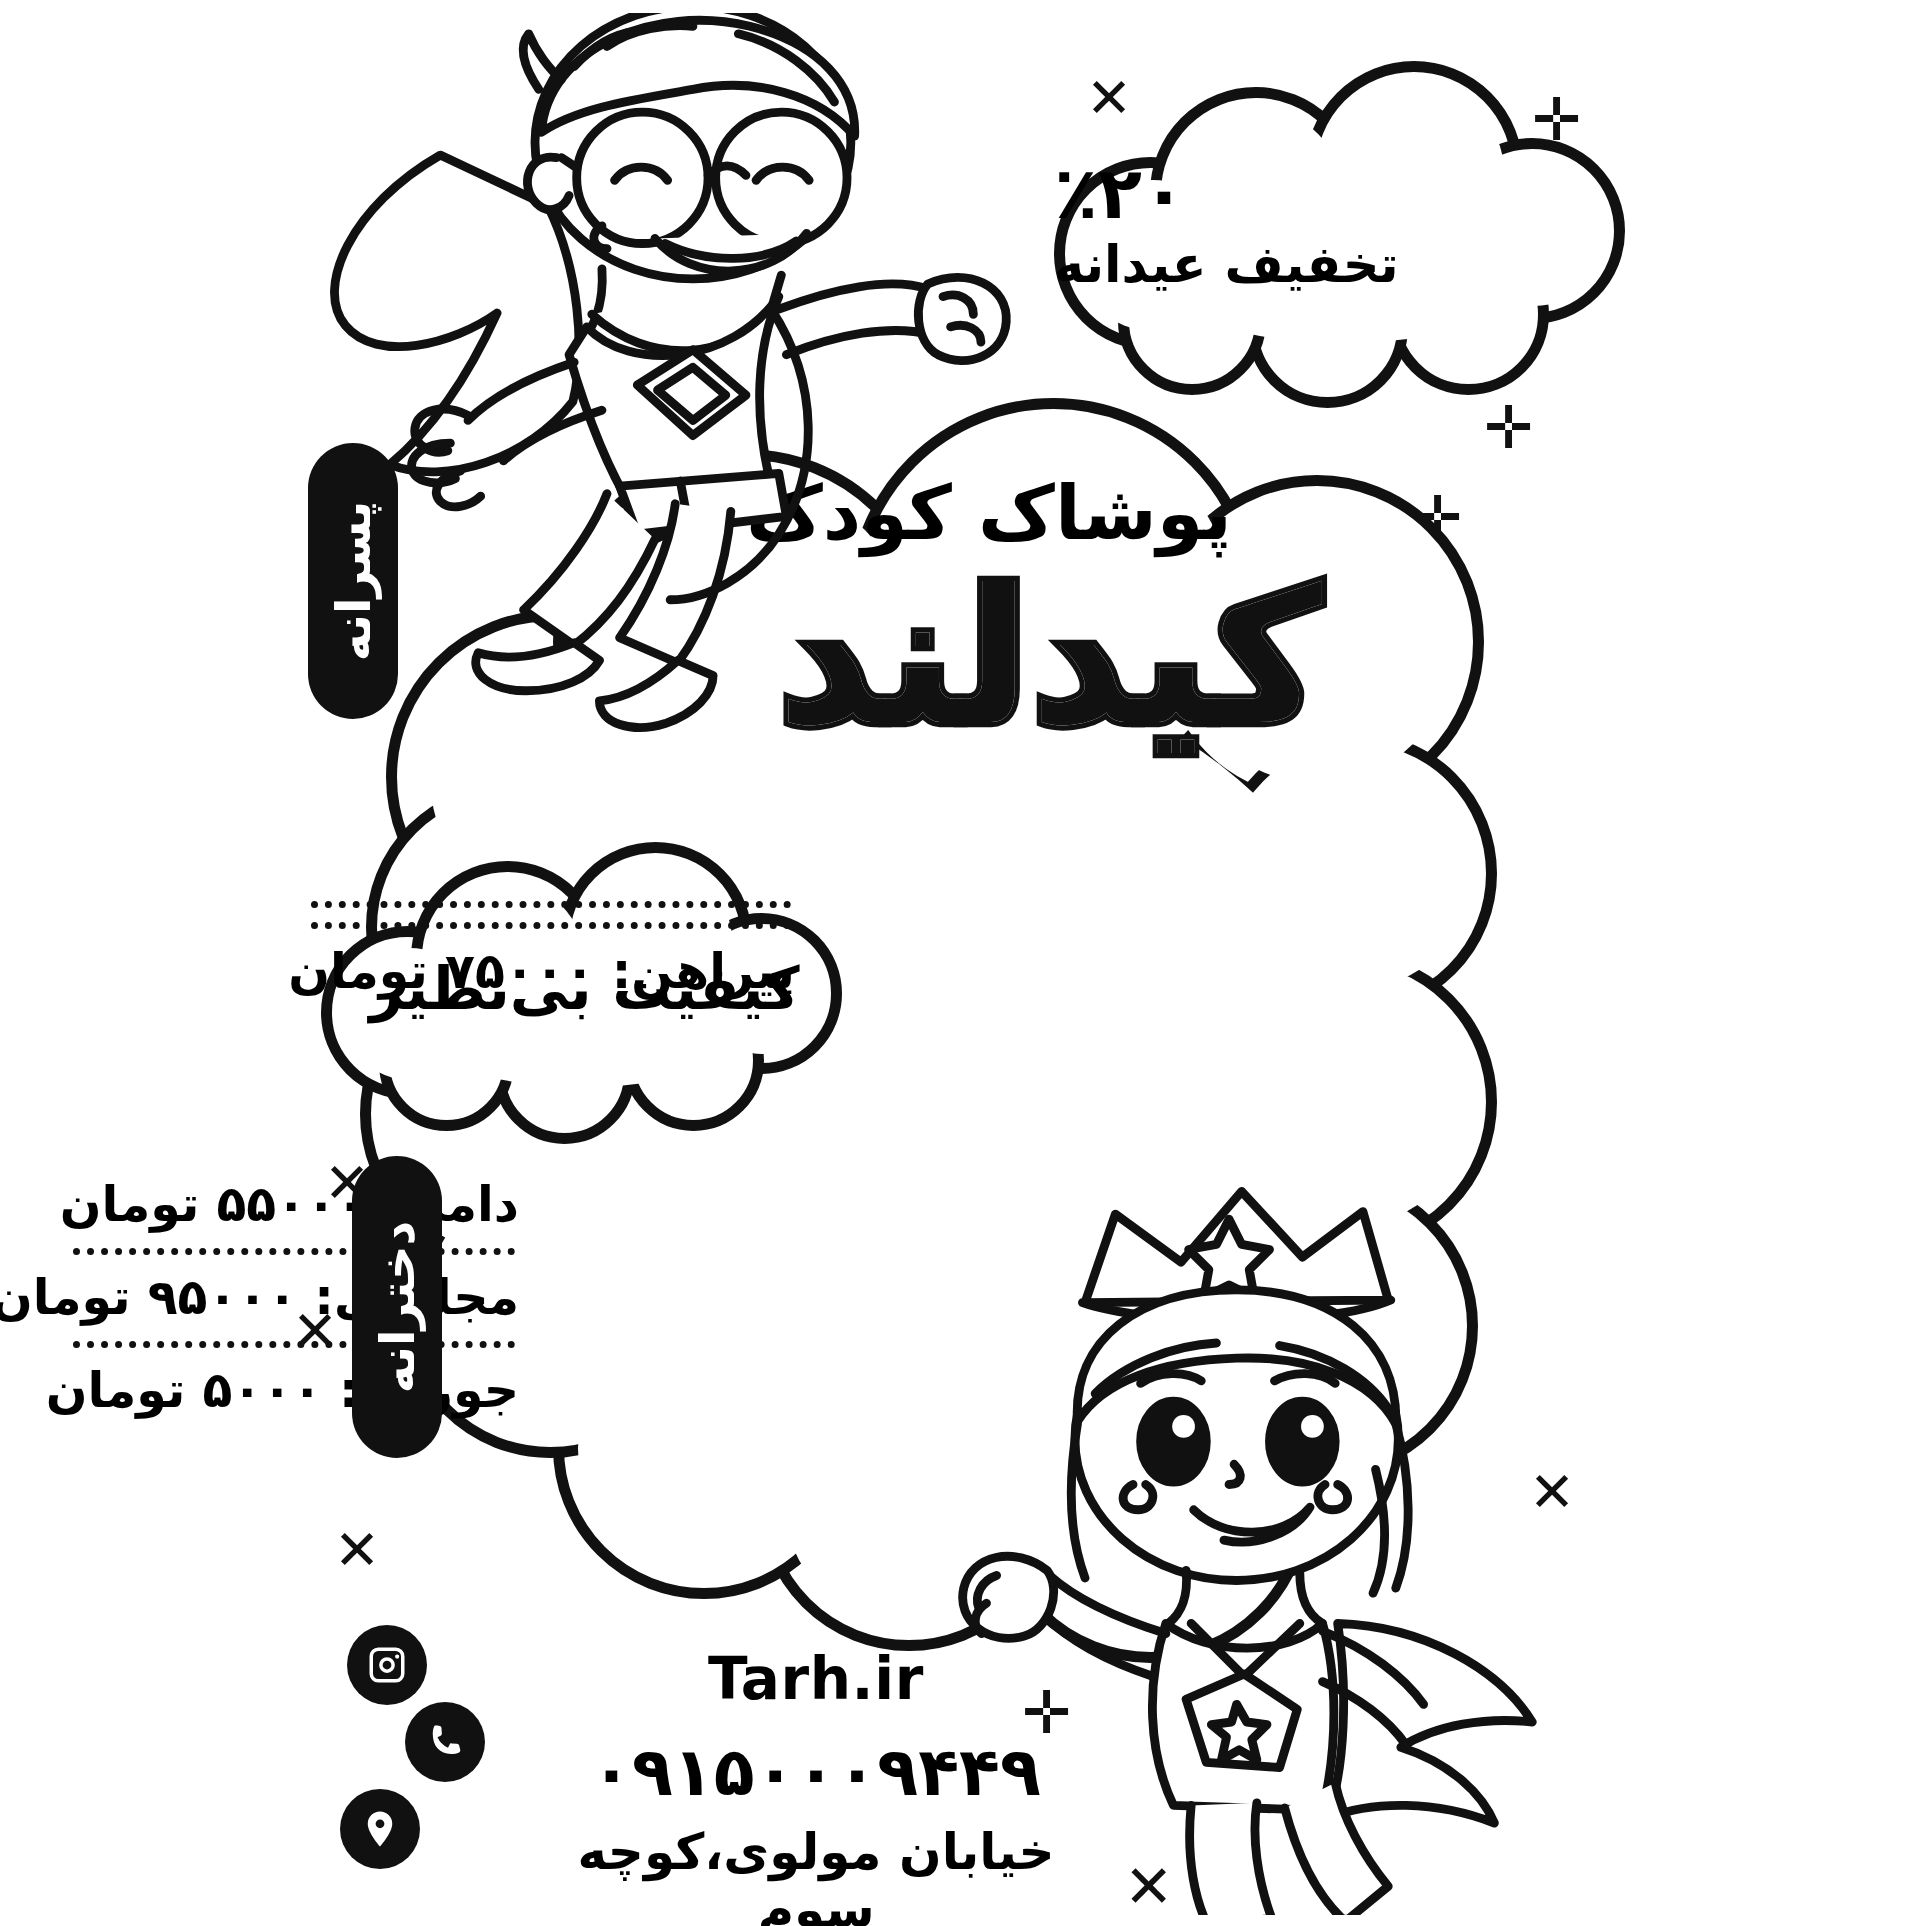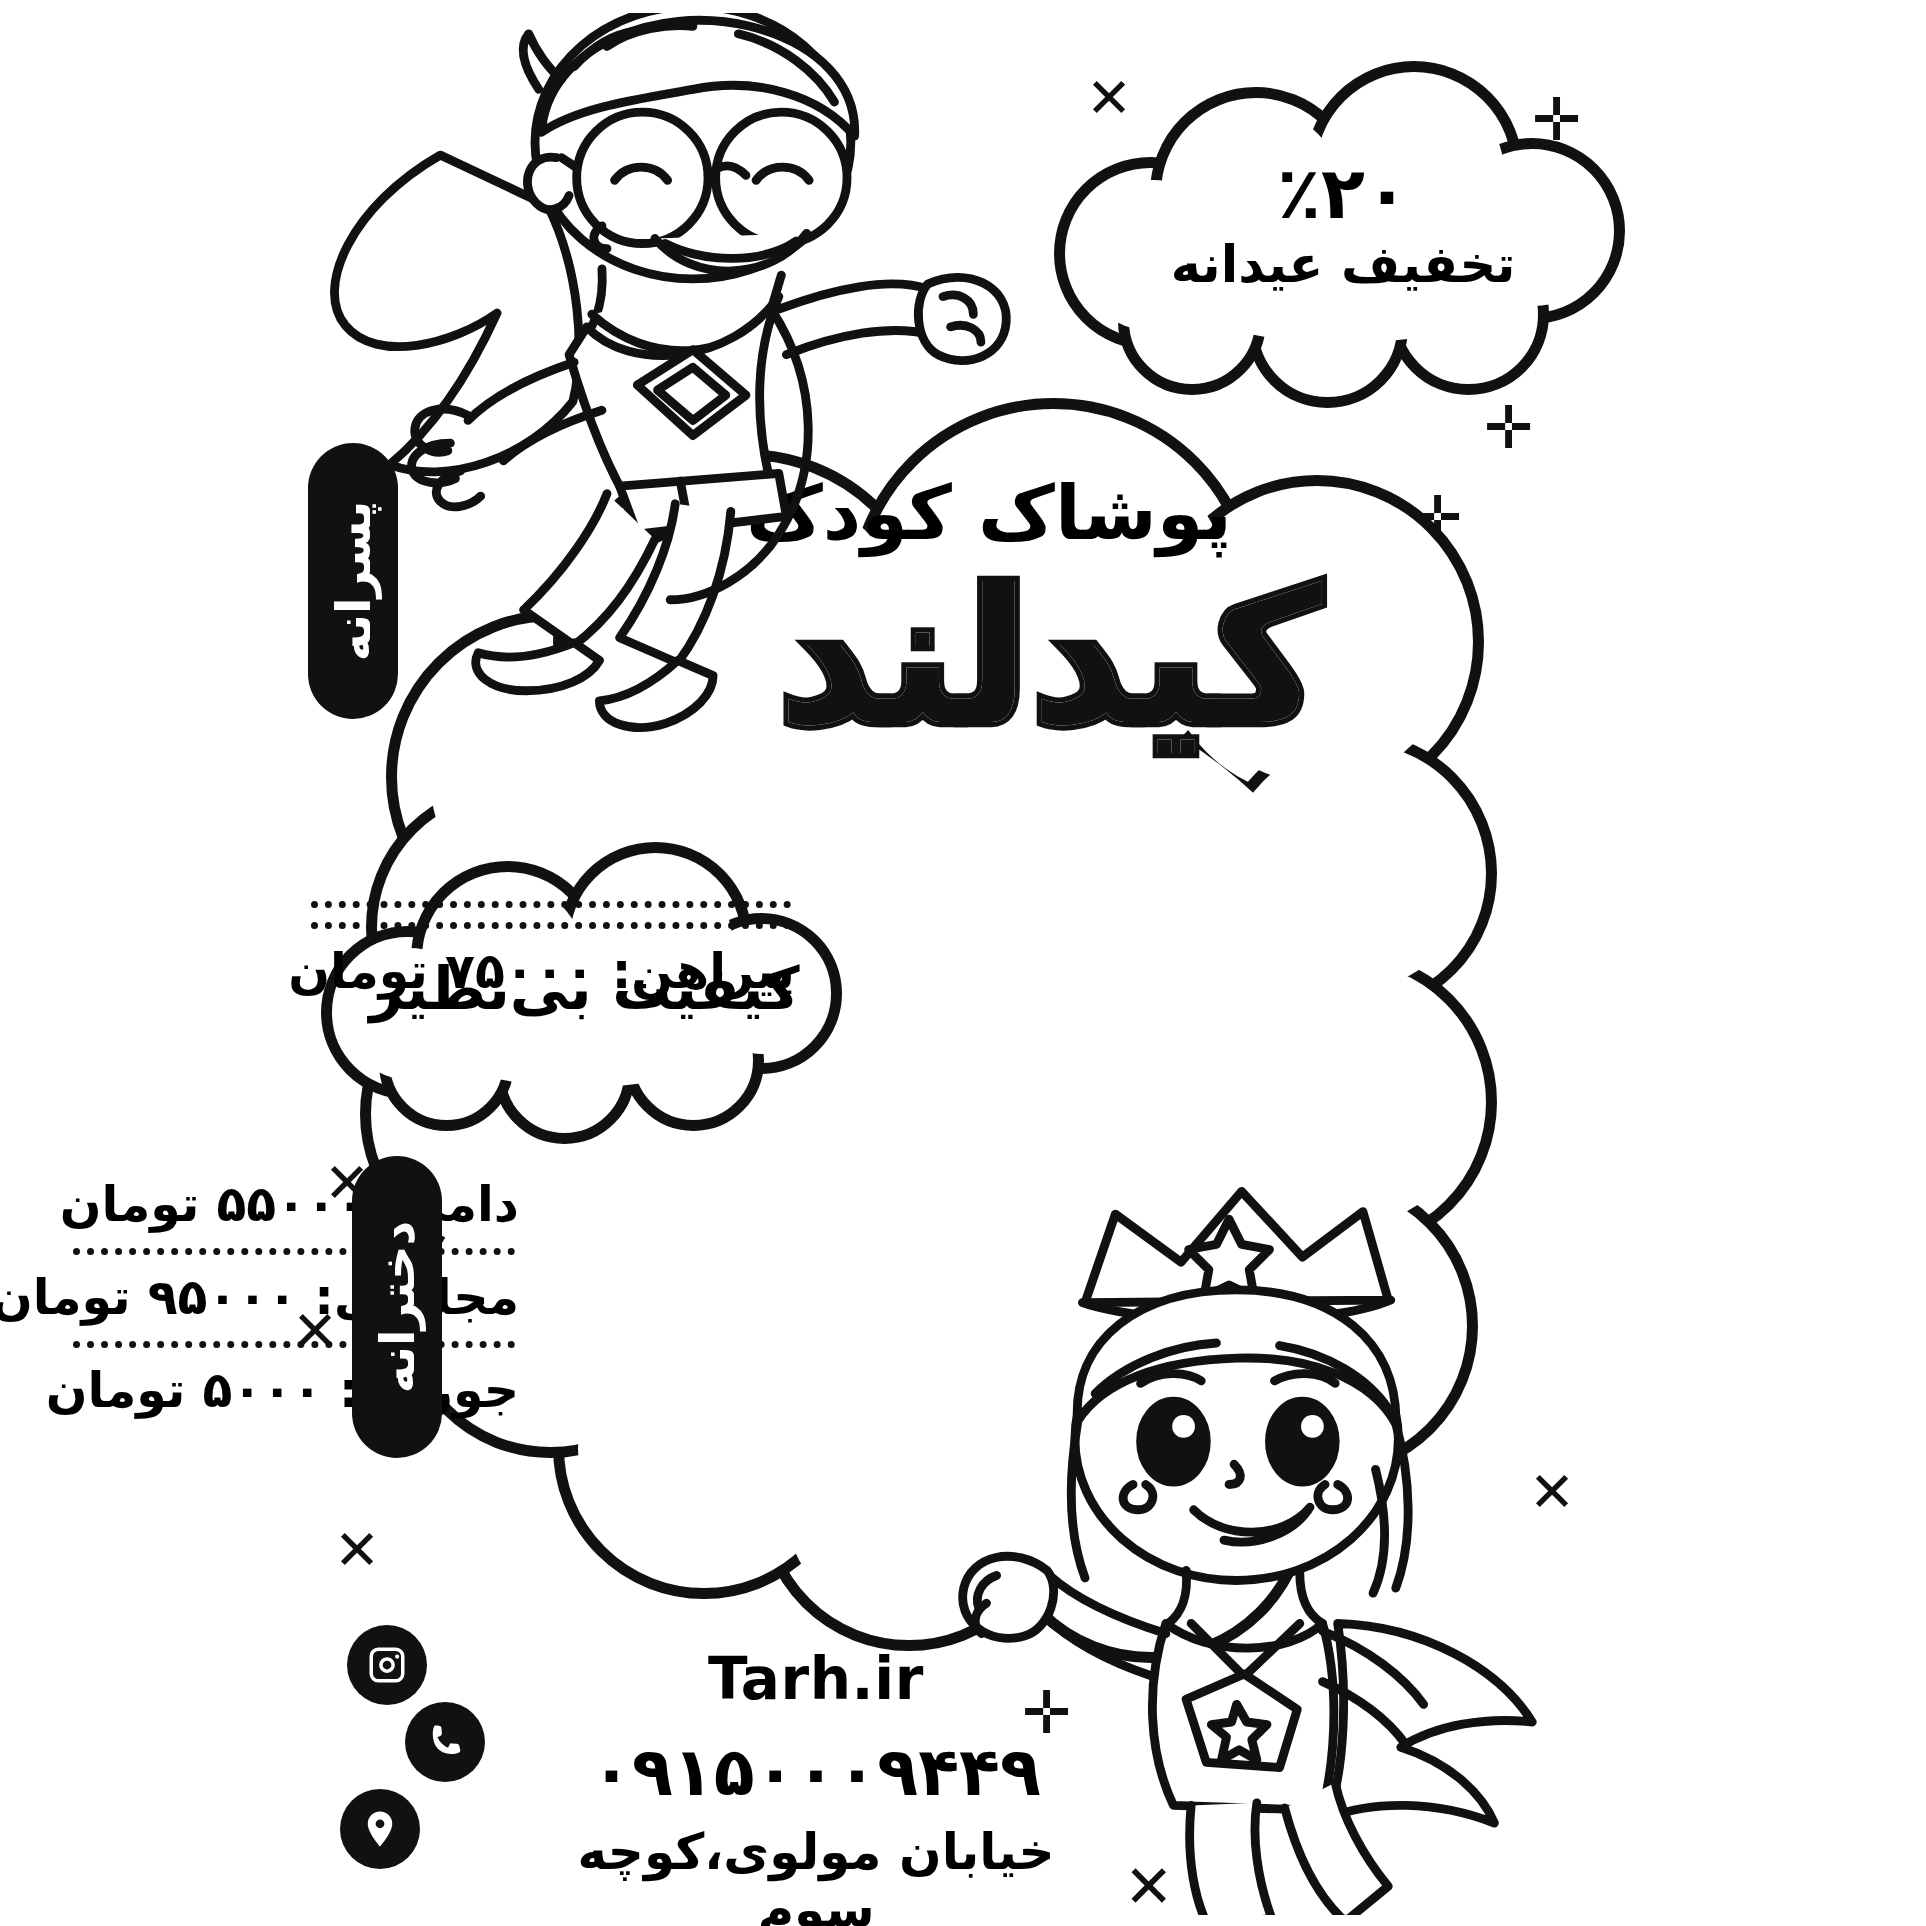--- a/index.html
+++ b/index.html
@@ -60,21 +60,21 @@
   }
   .cloud-discount .fill {
     position: absolute;
     background: #ffffff;
     border-radius: 50%;
   }
   .discount-text {
     position: absolute;
     left: 0; right: 0;
     top: 96px;
-    text-align: center;
+    text-align: left;
     z-index: 5;
   }
   .discount-pct {
     font-size: 72px;
     font-weight: 700;
     letter-spacing: 1.3px;
     line-height: 1;
     direction: ltr;
   }
   .discount-label {

